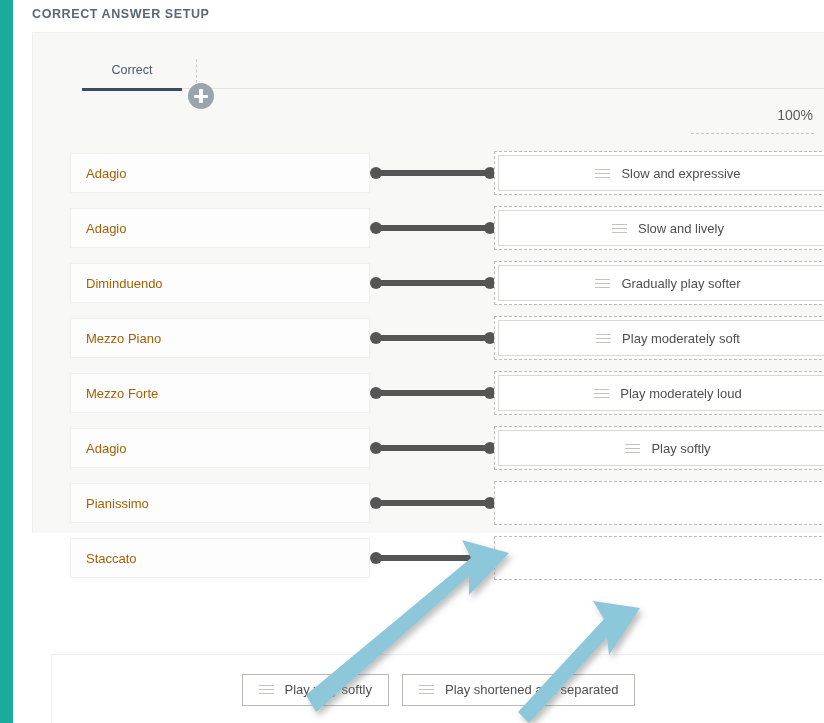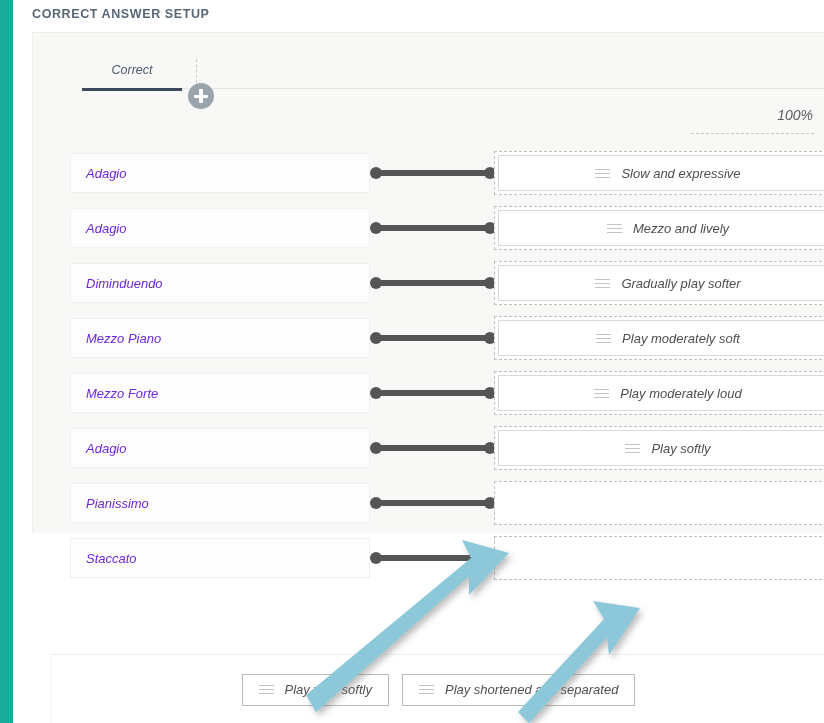--- a/index.html
+++ b/index.html
@@ -39,21 +39,20 @@
   }
 
   
   .panel {
     position: absolute;
     left: 32px; top: 32px;
     width: 792px; height: 501px;
     background: #f8f8f7;
     border-left: 1px solid #eeeeec;
     border-top: 1px solid #eeeeec;
-    font-style: italic;
   }
 
   
   .tabstrip {
     position: absolute;
     left: 18px; top: 22px;
     width: 774px; height: 38px;
   }
   .tab {
     position: absolute;
@@ -132,21 +131,21 @@
   .prompt {
     position: absolute;
     left: 19px; top: 0;
     width: 300px; height: 40px;
     background: #fdfdfd;
     border: 1px solid #f0f0ee;
     display: flex;
     align-items: center;
     padding-left: 15px;
     font-size: 13px;
-    color: #6d28d9;
+    color: #a16207;
     cursor: pointer;
   }
 
   
   .connector {
     position: absolute;
     left: 320px; top: 17px;
     width: 124px; height: 6px;
   }
   .connector .line {
@@ -289,21 +288,21 @@
           <div class="line"></div>
           <div class="dot right"></div>
         </div>
         <div class="dropzone">
           <div class="answer">
             <span class="handle">
                 <i></i>
                 <i></i>
                 <i></i>
               </span>
-            <span>Mezzo and lively</span>
+            <span>Slow and lively</span>
           </div>
         </div>
       </div>
 
 
       <div class="row">
         <div class="prompt">Diminduendo</div>
         <div class="connector">
           <div class="dot left"></div>
           <div class="line"></div>

